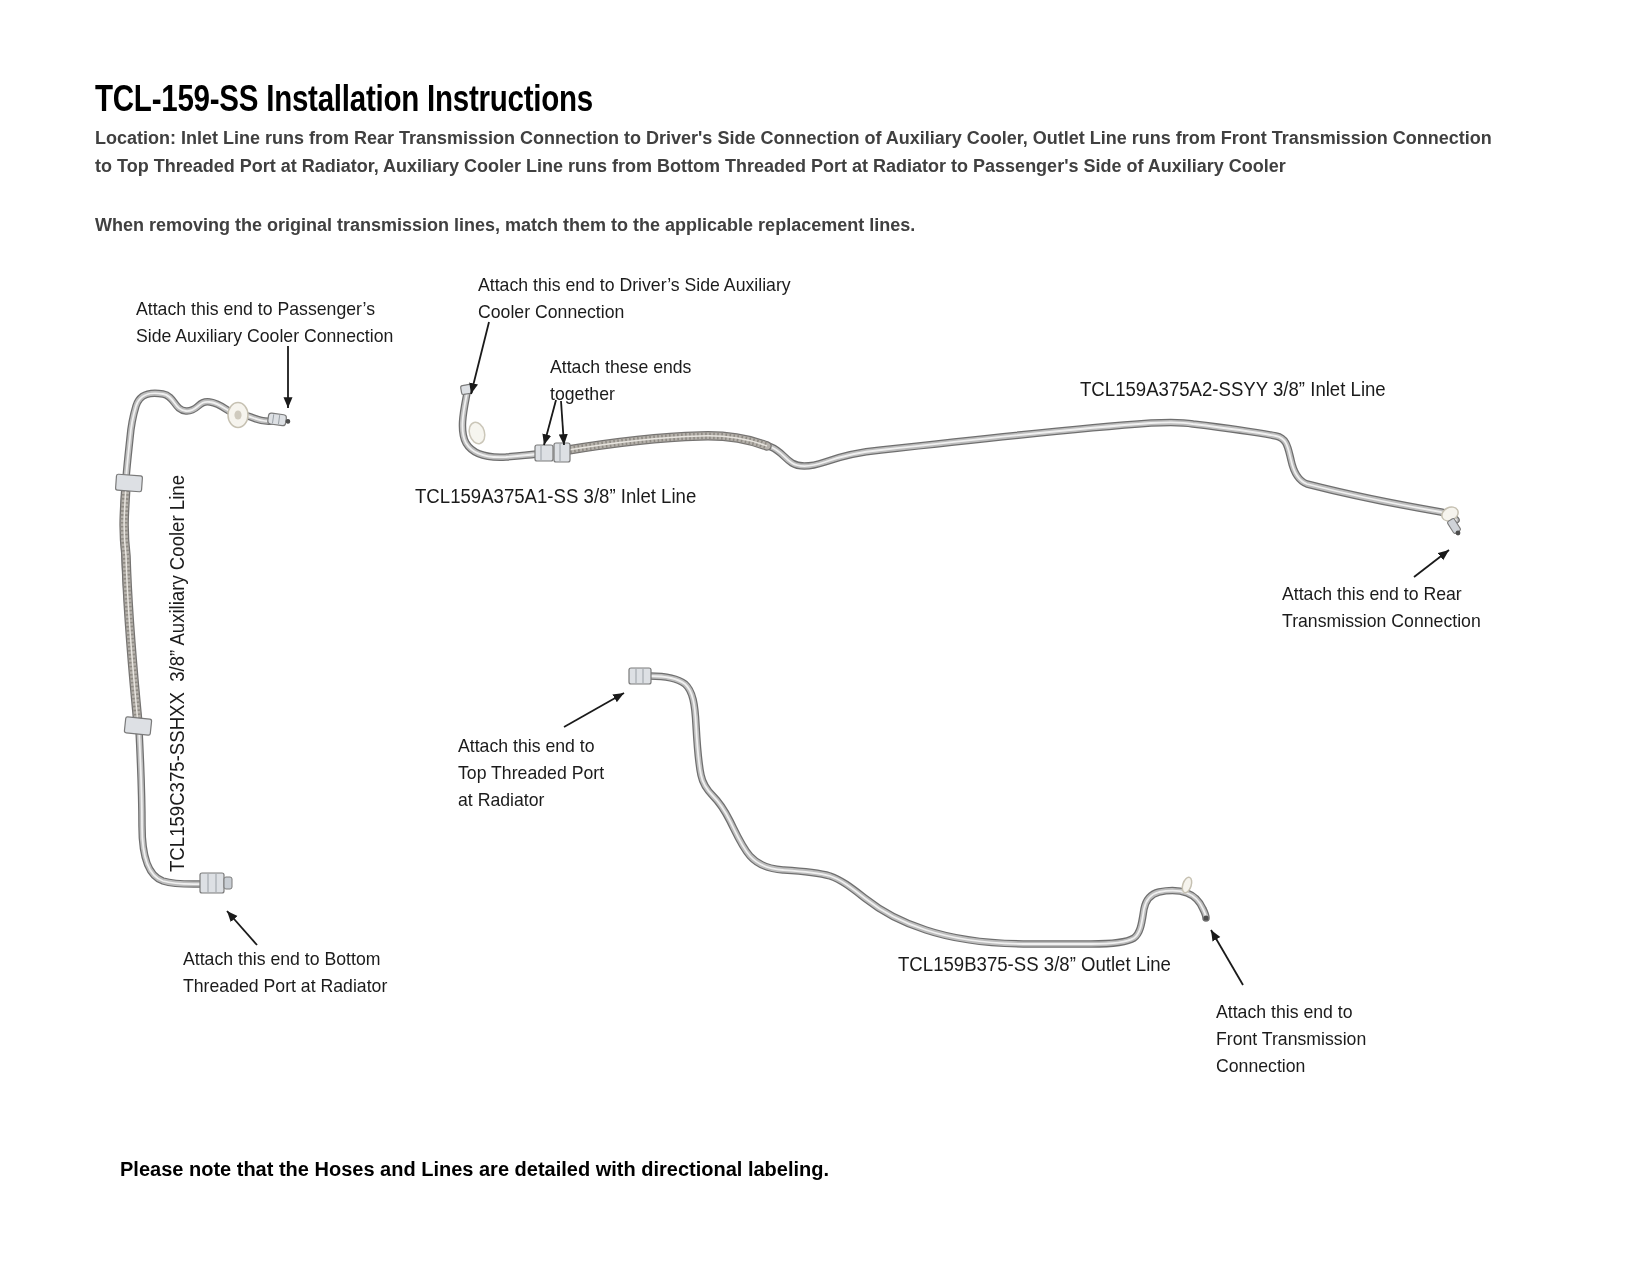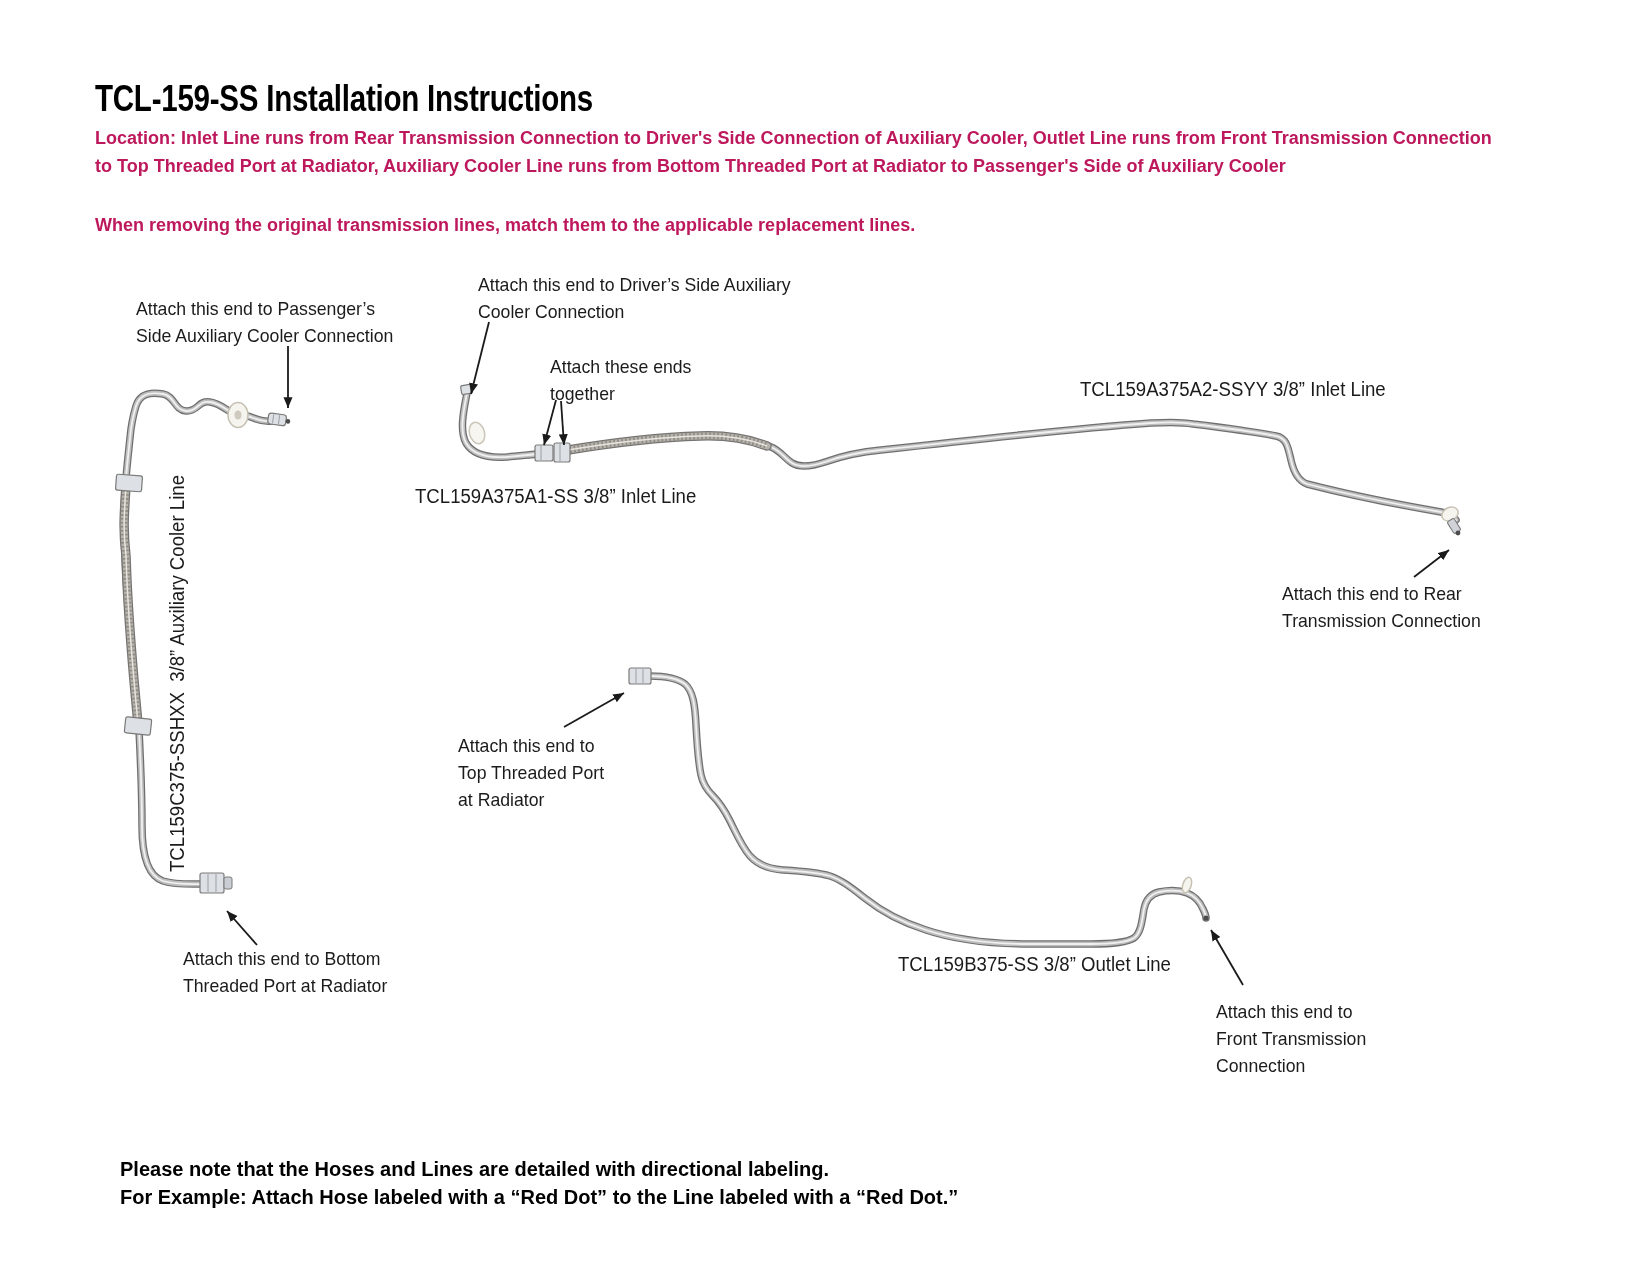--- a/index.html
+++ b/index.html
@@ -1,21 +1,21 @@
 <!DOCTYPE html>
 <html><head>
 <meta charset="utf-8">
 <style>
   html,body{margin:0;padding:0;background:#ffffff;}
   .page{position:relative;width:1650px;height:1275px;background:#ffffff;overflow:hidden;
         font-family:"Liberation Sans",sans-serif;color:#111;margin-top:24px;}
   .abs{position:absolute;}
   .doc-title{font-size:36px;font-weight:700;letter-spacing:-0.3px;color:#000;
              transform:scaleX(.82);transform-origin:0 0;white-space:nowrap;}
-  .body-bold{font-size:18px;font-weight:700;color:#be185d;line-height:27.5px;}
+  .body-bold{font-size:18px;font-weight:700;color:#404040;line-height:27.5px;}
   .location{width:1400px;}
   .footer-note{font-size:20px;font-weight:700;color:#000000;line-height:28px;white-space:nowrap;}
   .ann{font-size:19px;font-weight:400;color:#1b1b1b;line-height:27px;white-space:nowrap;
        transform:scaleX(.93);transform-origin:0 0;}
   .ann span{display:block;}
   .part-label{font-size:20px;font-weight:400;color:#1b1b1b;white-space:pre;
               transform:scaleX(.93);transform-origin:0 0;}
   .part-label.vertical{transform:rotate(-90deg) scaleX(.93);transform-origin:0 0;}
   svg{position:absolute;left:0;top:0;}
   .tube-base{fill:none;stroke:#6f6f6f;stroke-width:7.5;stroke-linecap:round;stroke-linejoin:round;}
@@ -178,16 +178,15 @@
   <div class="abs part-label" style="left:415px;top:461px;">TCL159A375A1-SS 3/8” Inlet Line</div>
 
   <div class="abs part-label" style="left:1080px;top:354px;">TCL159A375A2-SSYY 3/8” Inlet Line</div>
 
   <div class="abs part-label" style="left:898px;top:929px;">TCL159B375-SS 3/8” Outlet Line</div>
 
   <div class="abs part-label vertical" style="left:166px;top:848px;">TCL159C375-SSHXX  3/8” Auxiliary Cooler Line</div>
 
   <div class="abs footer-note" style="left:120px;top:1131px;">
     <span style="display:block">Please note that the Hoses and Lines are detailed with directional labeling.</span>
-    <span style="display:block">For Example: Attach Hose labeled with a “Red Dot” to the Line labeled with a “Red Dot.”</span>
   </div>
 
 </div>
 
 </body></html>

